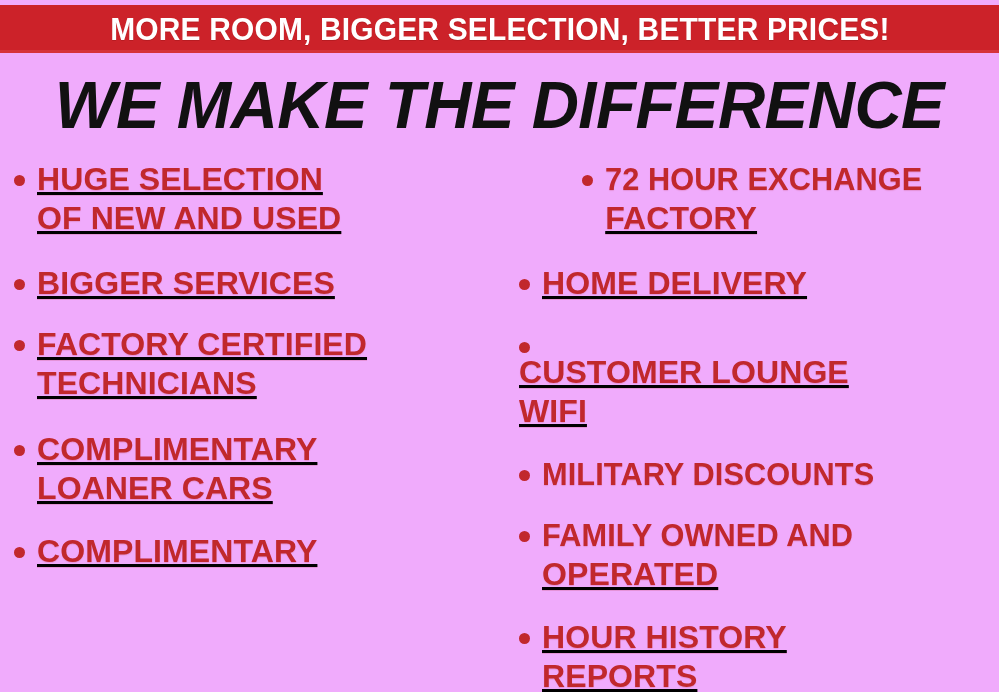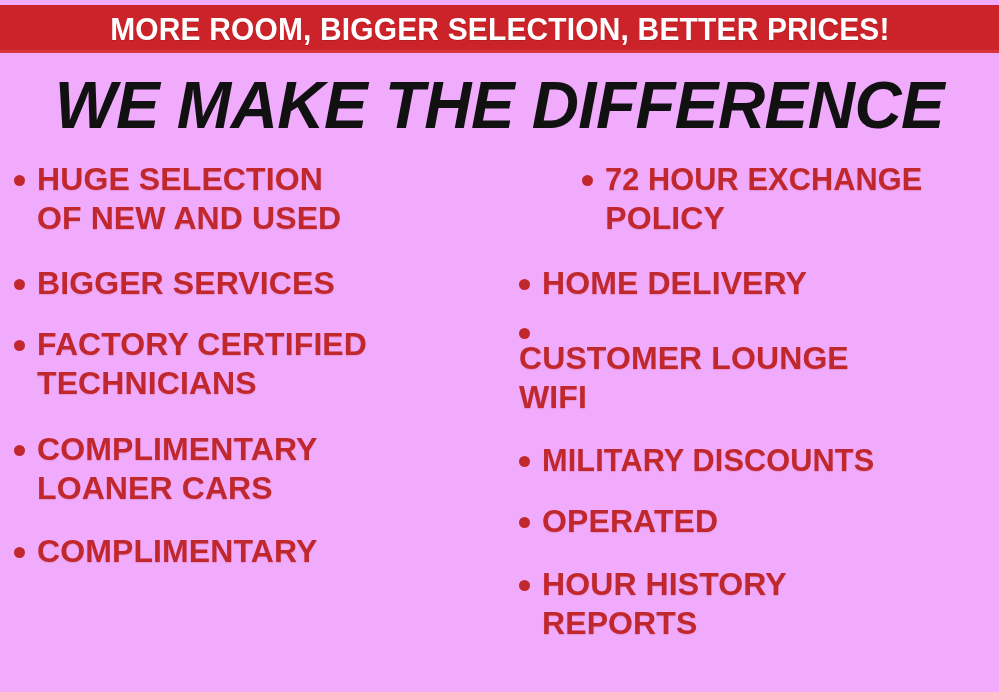--- a/index.html
+++ b/index.html
@@ -75,20 +75,21 @@
 
   
   .columns {
     position: absolute;
     left: 0;
     top: 160px;
     width: 999px;
     height: 532px;
     display: flex;
     align-items: flex-start;
+    text-decoration: underline;
   }
   .column {
     box-sizing: border-box;
   }
   .column-left {
     width: 505px;
     padding-left: 14px;
   }
   .column-right {
     width: 494px;
@@ -122,21 +123,21 @@
     white-space: nowrap;
   }
 
   
   .column-left  .bullet-item:nth-child(1) { margin-bottom: 26px; }
   .column-left  .bullet-item:nth-child(2) { margin-bottom: 22px; }
   .column-left  .bullet-item:nth-child(3) { margin-bottom: 27px; }
   .column-left  .bullet-item:nth-child(4) { margin-bottom: 24px; }
 
   .column-right .bullet-item:nth-child(1) { margin-bottom: 26px; justify-content: center; }
-  .column-right .bullet-item:nth-child(2) { margin-bottom: 10px; }
+  .column-right .bullet-item:nth-child(2) { margin-bottom: 24px; }
   .column-right .bullet-item:nth-child(3) { margin-bottom: 24px; flex-direction: column; }
   .column-right .bullet-item:nth-child(4) { margin-bottom: 22px; }
   .column-right .bullet-item:nth-child(5) { margin-bottom: 24px; }
 
   
   .column-right .bullet-text {
     transform-origin: left center;
   }
   .condense {
     display: inline-block;
@@ -189,21 +190,21 @@
           <div class="bullet-text">
             <span class="line"><span>COMPLIMENTARY</span></span>
           </div>
         </div>
       </div>
     <div class="column column-right" id="col-right">
         <div class="bullet-item">
           <span class="bullet-dot"></span>
           <div class="bullet-text">
             <span class="line"><span class="condense">72 HOUR EXCHANGE</span></span>
-            <span class="line"><span>POLICY</span></span>
+            <span class="line"><span>FACTORY</span></span>
           </div>
         </div>
         <div class="bullet-item">
           <span class="bullet-dot"></span>
           <div class="bullet-text">
             <span class="line"><span>HOME DELIVERY</span></span>
           </div>
         </div>
         <div class="bullet-item">
           <span class="bullet-dot"></span>
@@ -214,20 +215,21 @@
         </div>
         <div class="bullet-item">
           <span class="bullet-dot"></span>
           <div class="bullet-text">
             <span class="line"><span class="condense">MILITARY DISCOUNTS</span></span>
           </div>
         </div>
         <div class="bullet-item">
           <span class="bullet-dot"></span>
           <div class="bullet-text">
+            <span class="line"><span class="condense">FAMILY OWNED AND</span></span>
             <span class="line"><span>OPERATED</span></span>
           </div>
         </div>
         <div class="bullet-item">
           <span class="bullet-dot"></span>
           <div class="bullet-text">
             <span class="line"><span>HOUR HISTORY</span></span>
             <span class="line"><span>REPORTS</span></span>
           </div>
         </div>

